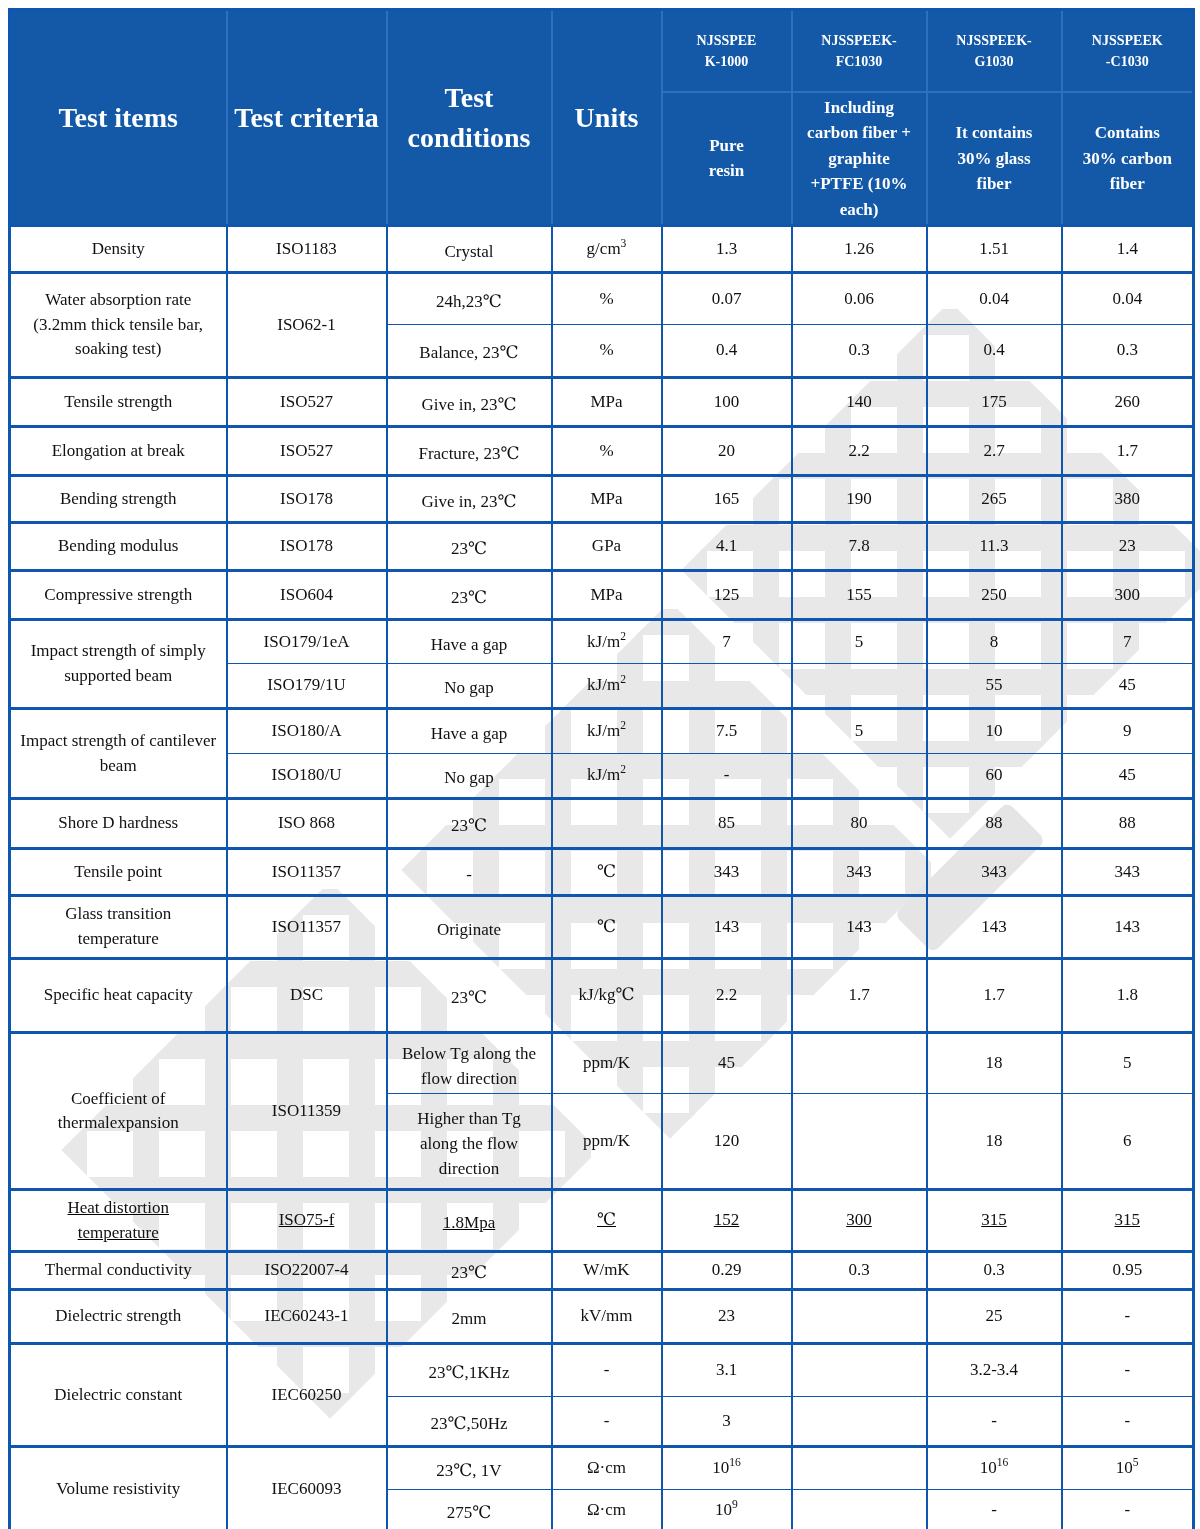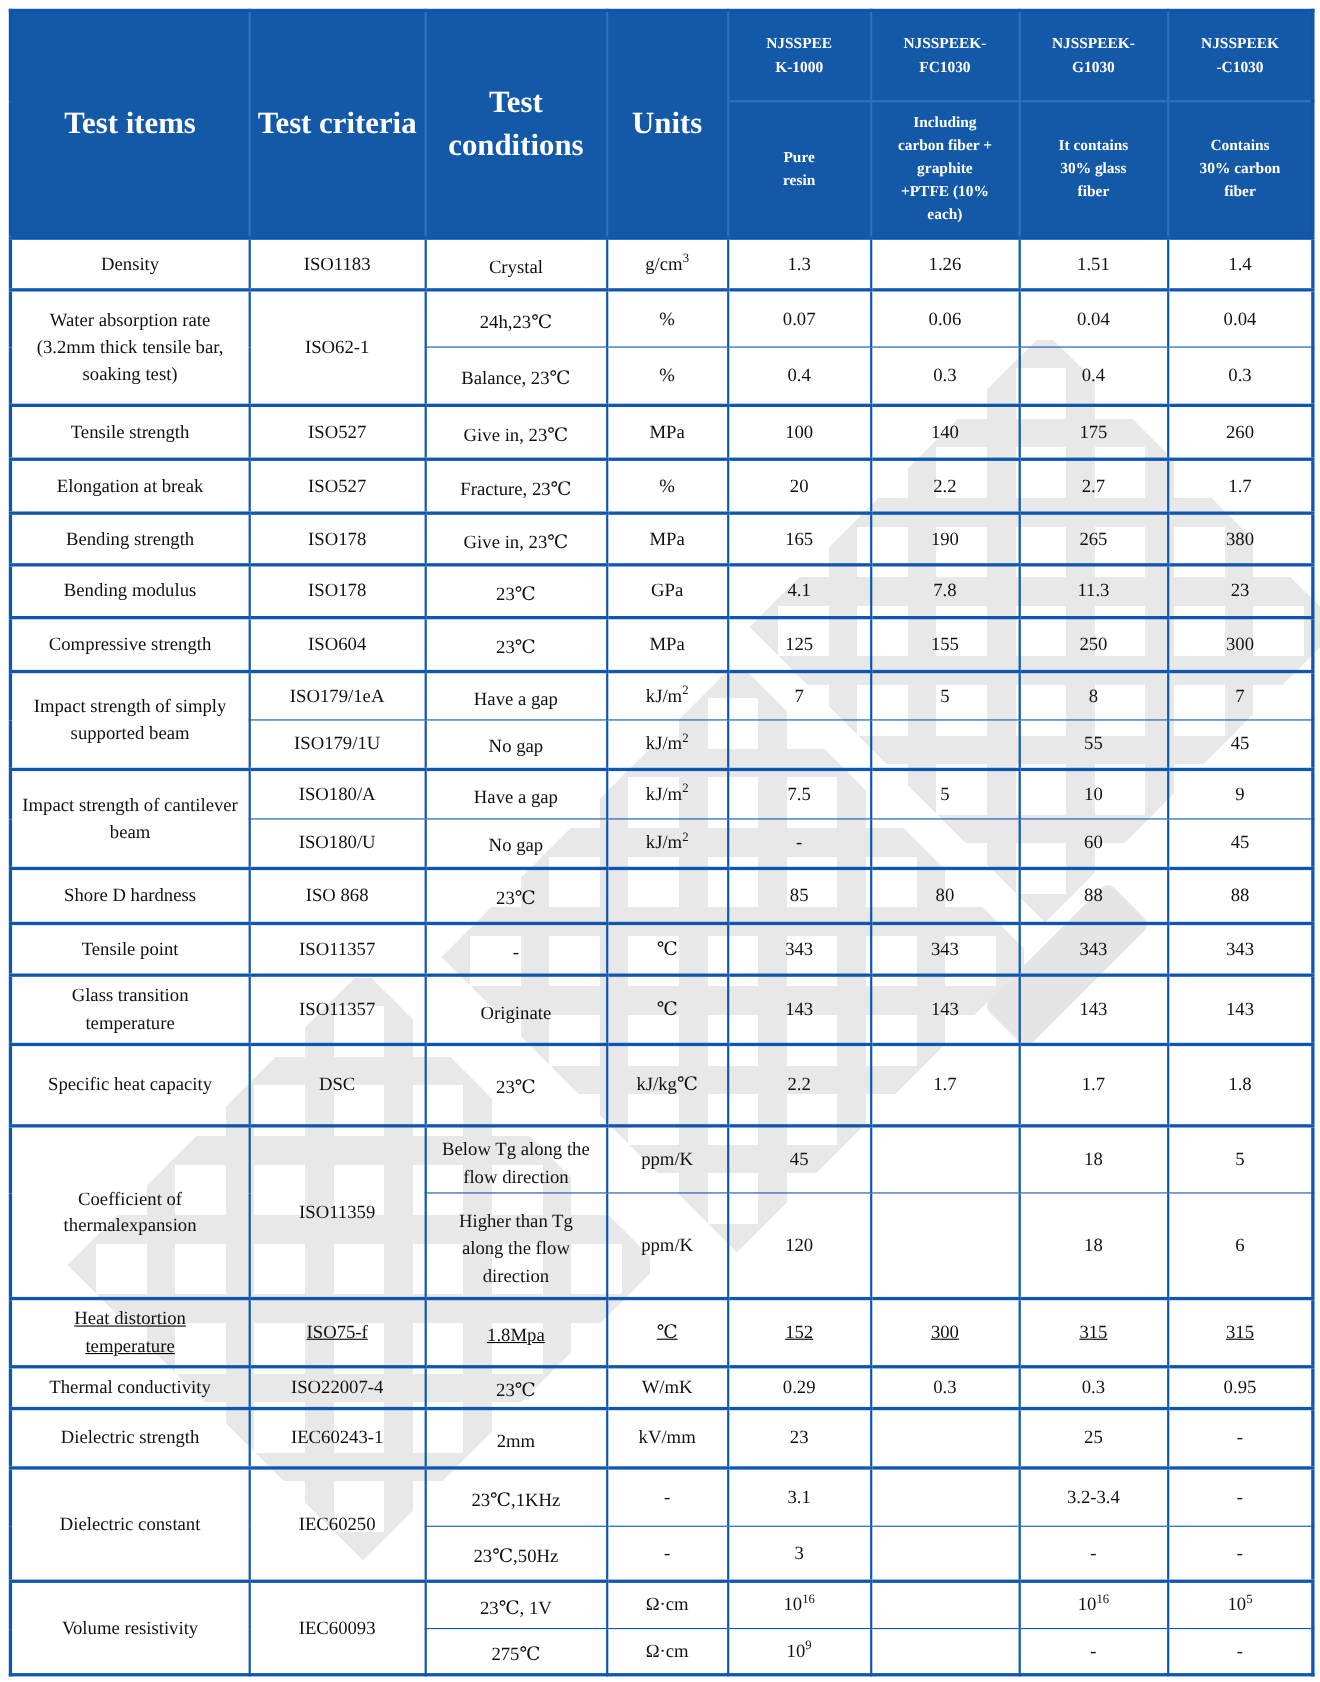--- a/index.html
+++ b/index.html
@@ -44,21 +44,21 @@
     border: 2px solid var(--header_border);
     font-weight: bold;
     white-space: pre-line;
     text-align: center;
     vertical-align: middle;
     padding: 2px 4px;
     line-height: 1.4;
   }
   th.hleft  { font-size: 28px; }
   th.pname  { font-size: 14px; line-height: 1.5; }
-  th.pdesc  { font-size: 14px; line-height: 1.5; }
+  th.pdesc  { font-size: 17px; line-height: 1.5; }
   td {
     border: 2px solid var(--border);
     border-bottom: none;
     text-align: center;
     vertical-align: middle;
     white-space: pre-line;
     font-size: 17px;
     color: #111111;
     padding: 2px 5px;
     line-height: 1.45;

